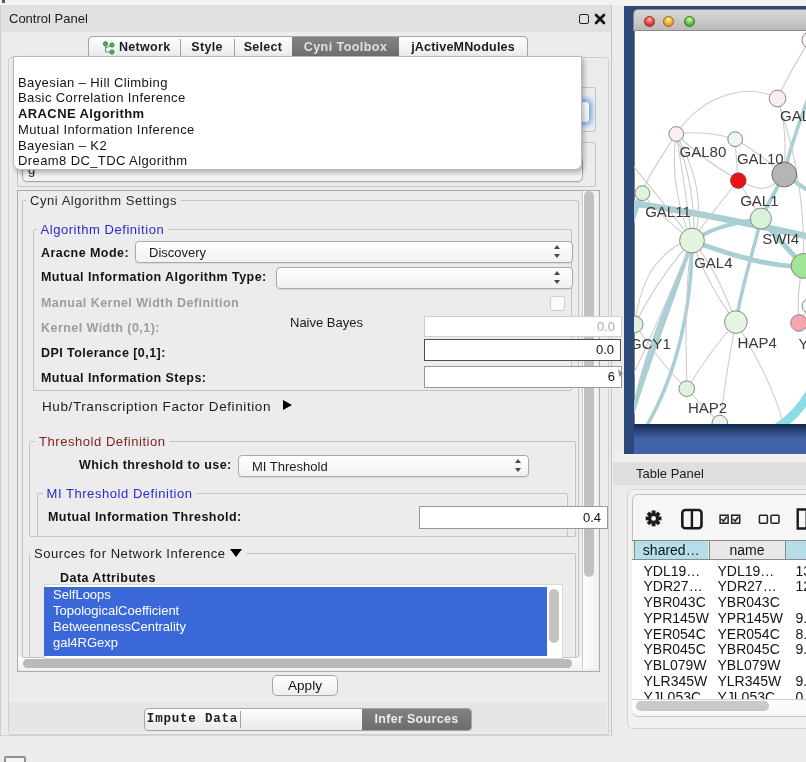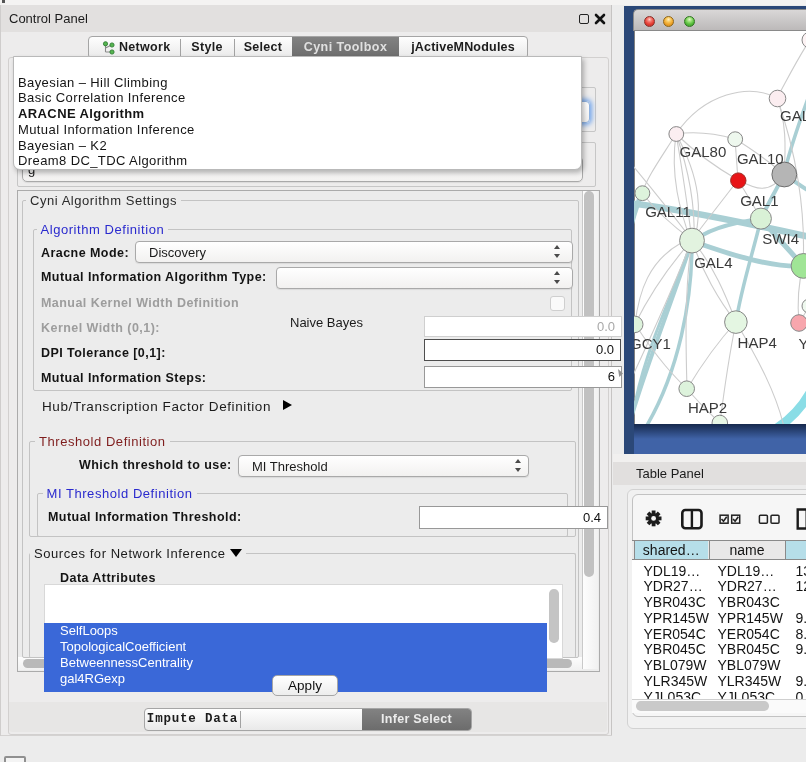--- a/index.html
+++ b/index.html
@@ -109,29 +109,29 @@
       <span class="gt" style="left:4.5px;color:#2a2ace;">MI Threshold Definition</span>
     </div>
 <div class="a b" style="left:48px;top:510px;">Mutual Information Threshold:</div>
 <div class="a fld" style="left:419px;top:506px;width:134px;height:21px;border:1px solid #989898;font-size:13px;color:#111;text-align:right;line-height:21px;padding-right:6px;">0.4</div>
 
 <div class="a grp" style="left:29px;top:553px;width:545px;height:104px;border-color:#c3c3c3;border-bottom:none;">
       <span class="gt" style="left:0px;color:#1b1b1b;">Sources for Network Inference <span style="display:inline-block;width:0;height:0;border-left:6.5px solid transparent;border-right:6.5px solid transparent;border-top:8px solid #000;vertical-align:1px;"></span></span>
     </div>
 <div class="a b" style="left:37px;top:571px;margin-left:23px;">Data Attributes</div>
 <div class="a" style="left:44px;top:584px;width:517px;height:73px;background:#fff;border:1px solid #d8d8d8;"></div>
-<div class="a" style="left:44px;top:586.5px;width:503px;height:69px;background:#3a68d8;color:#fff;font-size:13px;line-height:16.3px;padding-left:16px;box-sizing:border-box;margin-top:36px;">SelfLoops<br>TopologicalCoefficient<br>BetweennessCentrality<br>gal4RGexp</div>
+<div class="a" style="left:44px;top:586.5px;width:503px;height:69px;background:#3a68d8;color:#fff;font-size:13px;line-height:16.3px;padding-left:9px;box-sizing:border-box;">SelfLoops<br>TopologicalCoefficient<br>BetweennessCentrality<br>gal4RGexp</div>
 <div class="a" style="left:549px;top:589px;width:9.5px;height:54px;background:#c4c4c4;border-radius:4.75px;"></div>
 
 <div class="a" style="left:9px;top:702px;width:598px;height:30px;background:#e7e6e5;border-radius:0 0 3px 3px;"></div>
 <div class="a" style="left:272px;top:675px;width:64px;height:19px;border:1px solid #a6a6a6;border-radius:5px;background:linear-gradient(#ffffff,#ededed);font-size:13.5px;color:#111;text-align:center;line-height:19px;">Apply</div>
 <div class="a" style="left:144px;top:708px;width:326px;height:21px;border:1px solid #a5a5a5;border-radius:4px;background:linear-gradient(#fefefe,#e9e9e9);overflow:hidden;">
   <div class="seg" style="left:0;width:95px;line-height:21px;letter-spacing:0.8px;font-family:Liberation Mono, monospace;">Impute Data</div>
   <div class="sep" style="left:95px;"></div>
-  <div class="seg" style="left:217px;width:109px;line-height:21px;background:linear-gradient(#828282,#6c6c6c);color:#ececec;">Infer Select</div>
+  <div class="seg" style="left:217px;width:109px;line-height:21px;background:linear-gradient(#828282,#6c6c6c);color:#ececec;">Infer Sources</div>
 </div>
 <div class="a" style="left:4px;top:756px;width:18px;height:10px;border:2px solid #909090;border-radius:2px;background:#f4f4f4;"></div>
 <div class="a" style="left:618px;top:369px;width:5px;height:8px;background:#909090;clip-path:polygon(0 0,100% 55%,25% 100%);"></div>
 
 <div class="a" style="left:624px;top:6px;width:182px;height:448px;background:#4063a7;"></div>
 <div class="a" style="left:624px;top:6px;width:10px;height:448px;background:#2b4878;"></div>
 <div class="a" style="left:624px;top:6px;width:182px;height:3.5px;background:#2b4878;"></div>
 
 <div class="a" style="left:633px;top:9px;width:173px;height:22px;background:linear-gradient(#d9d7d7,#bcb9b9);border:1px solid #8a8a8a;border-right:none;border-radius:5px 0 0 0;box-sizing:border-box;"></div>
 <div class="a" style="left:643.5px;top:16px;width:11px;height:11px;border-radius:50%;background:radial-gradient(circle at 50% 28%,#ffc9c2 0%,#f2736a 30%,#e53d33 60%,#bd2f27 100%);border:1px solid #872e28;box-sizing:border-box;"></div>

